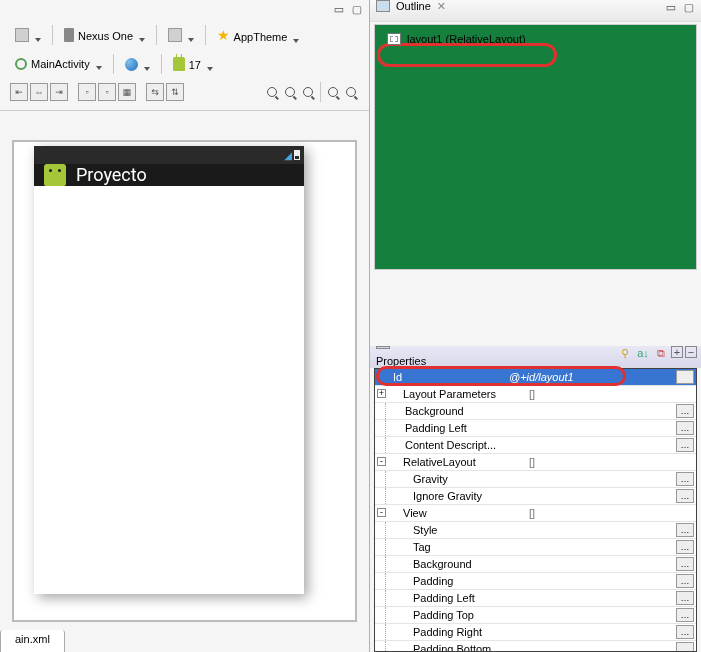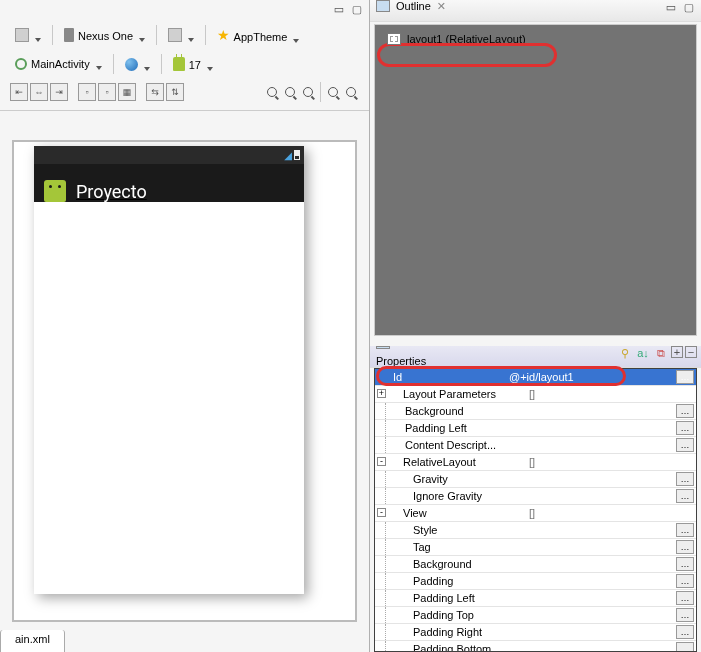--- a/index.html
+++ b/index.html
@@ -31,55 +31,55 @@
 .zoom-icon { width: 16px; height: 16px; display: inline-flex; align-items: center; justify-content: center; position: relative; }
 .magnifier { width: 10px; height: 10px; border: 1.5px solid #555; border-radius: 50%; position: relative; }
 .magnifier::after { content: ''; position: absolute; width: 4px; height: 1.5px; background: #555; bottom: -2px; right: -3px; transform: rotate(45deg); }
 
 
 .preview-area { position: absolute; left: 12px; top: 140px; right: 12px; bottom: 30px; background: #fff; border: 2px solid #bbb; overflow: hidden; }
 .phone { position: absolute; left: 20px; top: 4px; width: 270px; height: 448px; background: #fff; box-shadow: 4px 4px 12px rgba(0,0,0,0.35); }
 .statusbar { height: 18px; background: #2a2a2a; display: flex; justify-content: flex-end; align-items: center; padding: 0 4px; gap: 2px; }
 .sig { color: #4aa3df; font-size: 10px; }
 .batt { width: 6px; height: 10px; border: 1px solid #eee; background: linear-gradient(#eee 60%, transparent 60%); }
-.appbar { height: 38px; background: #1a1a1a; display: flex; align-items: flex-end; gap: 10px; padding: 0 10px; text-decoration: underline; }
+.appbar { height: 22px; background: #1a1a1a; display: flex; align-items: flex-start; gap: 10px; padding: 0 10px; }
 .app-icon { width: 22px; height: 22px; background: #a4c639; border-radius: 3px 3px 2px 2px; position: relative; }
 .app-icon::before, .app-icon::after { content: ''; position: absolute; width: 3px; height: 3px; background: #1a1a1a; border-radius: 50%; top: 5px; }
 .app-icon::before { left: 5px; } .app-icon::after { right: 5px; }
 .app-title { color: #fff; font-size: 18px; font-family: Roboto, sans-serif; }
 
 
 .file-tab { position: absolute; left: 0; bottom: 0; height: 22px; padding: 3px 14px; background: #fff; border: 1px solid #aaa; border-bottom: none; border-radius: 3px 3px 0 0; border-top: none; }
 
 
 .right-pane { position: absolute; left: 370px; top: 0; right: 0; height: 652px; background: #f5f5f5; }
 .view-header { height: 22px; display: flex; padding: 0 6px; gap: 6px; border-bottom: 1px solid #ddd; background: linear-gradient(#f8f8f8,#e8e8e8); position: relative; }
 .view-header .title-icon { width: 14px; height: 12px; border: 1px solid #888; background: #c8ddf0; }
 .view-header.active { background: linear-gradient(#e8e8f4,#d8d8ec); flex-direction: column; }
 .header-tools { position: absolute; right: 4px; display: flex; gap: 2px; }
 
-.outline-body { height: 312px; background: #737373; border: 1px solid #ccc; margin: 2px 4px 2px 4px; padding: 6px 8px; position: relative; }
+.outline-body { height: 246px; background: #15803d; border: 1px solid #ccc; margin: 2px 4px 2px 4px; padding: 6px 8px; position: relative; }
 .outline-item { display: flex; align-items: center; gap: 6px; padding: 2px 4px; }
 .layout-icon { width: 14px; height: 12px; border: 1px solid #777; background: #fff; display: inline-block; position: relative; }
 .layout-icon::before { content:''; position:absolute; left:2px; right:2px; top:2px; bottom:2px; border:1px dashed #999; }
 
 
 .red-oval { position: absolute; border: 3px solid #e03030; border-radius: 12px; pointer-events: none; }
 .red-oval.outline { left: 2px; top: 18px; width: 180px; height: 24px; }
 .red-oval.props { left: 376px; top: 366px; width: 250px; height: 20px; border-radius: 10px; z-index: 20; }
 
 
 .props-container { position: absolute; top: 346px; left: 0; right: 0; bottom: 0; display: flex; flex-direction: column; }
 .props-body { flex: 1; background: #fff; border: 1px solid #404040; margin: 0 4px; overflow: hidden; }
 .prop-row { display: flex; height: 17px; border-bottom: 1px solid #e4e4e4; align-items: center; position: relative; }
 .prop-name { width: 130px; padding-left: 18px; overflow: hidden; white-space: nowrap; text-overflow: ellipsis; }
 .prop-val { flex: 1; padding-left: 4px; color: #333; }
 .prop-btn { width: 18px; height: 14px; border: 1px solid #999; background: #eee; display: flex; align-items: center; justify-content: center; font-size: 9px; margin-right: 2px; }
 .prop-row.selected { background: #3874d1; color: #fff; }
-.prop-row.selected .prop-val { color: #fff; }
+.prop-row.selected .prop-val { color: #fff; font-style: italic; }
 .prop-row.category .prop-name { font-weight: normal; padding-left: 8px; margin-left: 20px; }
 .expander { position: absolute; left: 2px; width: 9px; height: 9px; border: 1px solid #888; background: #fff; display: flex; align-items: center; justify-content: center; font-size: 9px; line-height: 1; top: 3px; }
 .indent1 .prop-name { padding-left: 30px; }
 .indent2 .prop-name { padding-left: 38px; }
 .tree-line { position: absolute; left: 10px; top:0; bottom:0; border-left: 1px dotted #aaa; }
 
 .brackets { color: #777; }
 </style>
 </head>
 <body>

